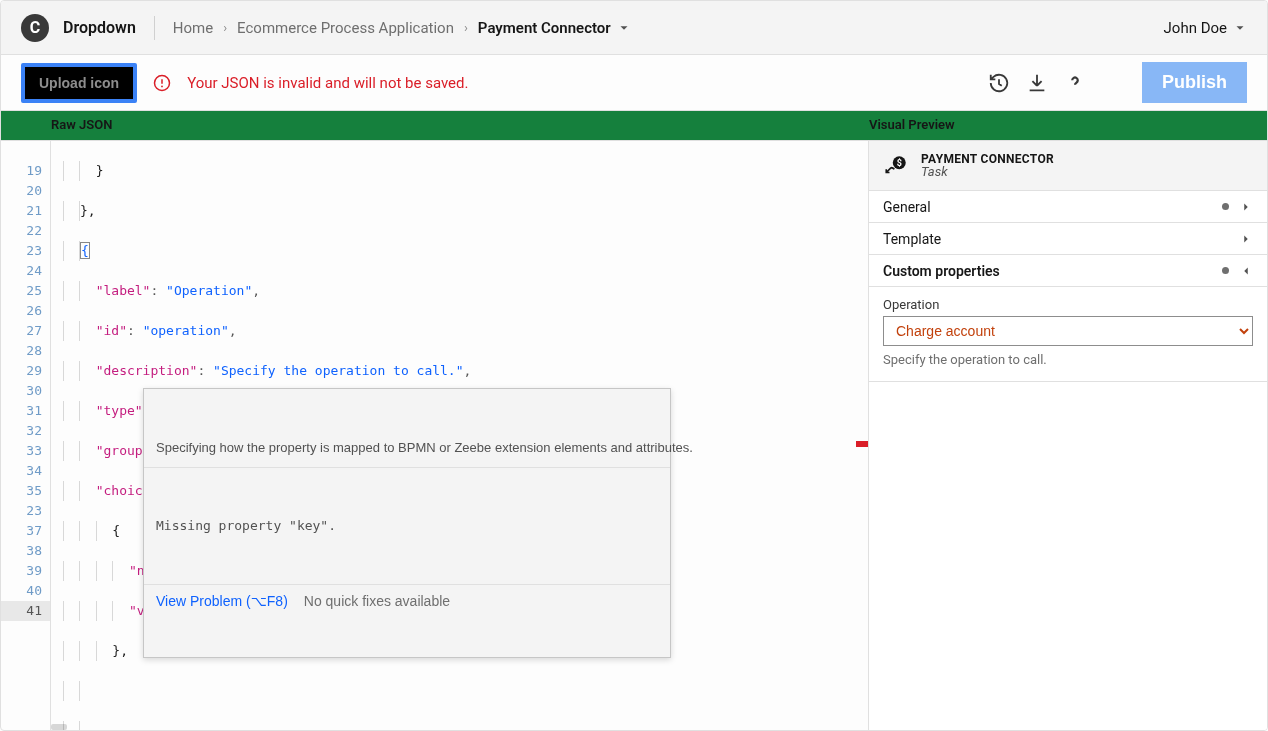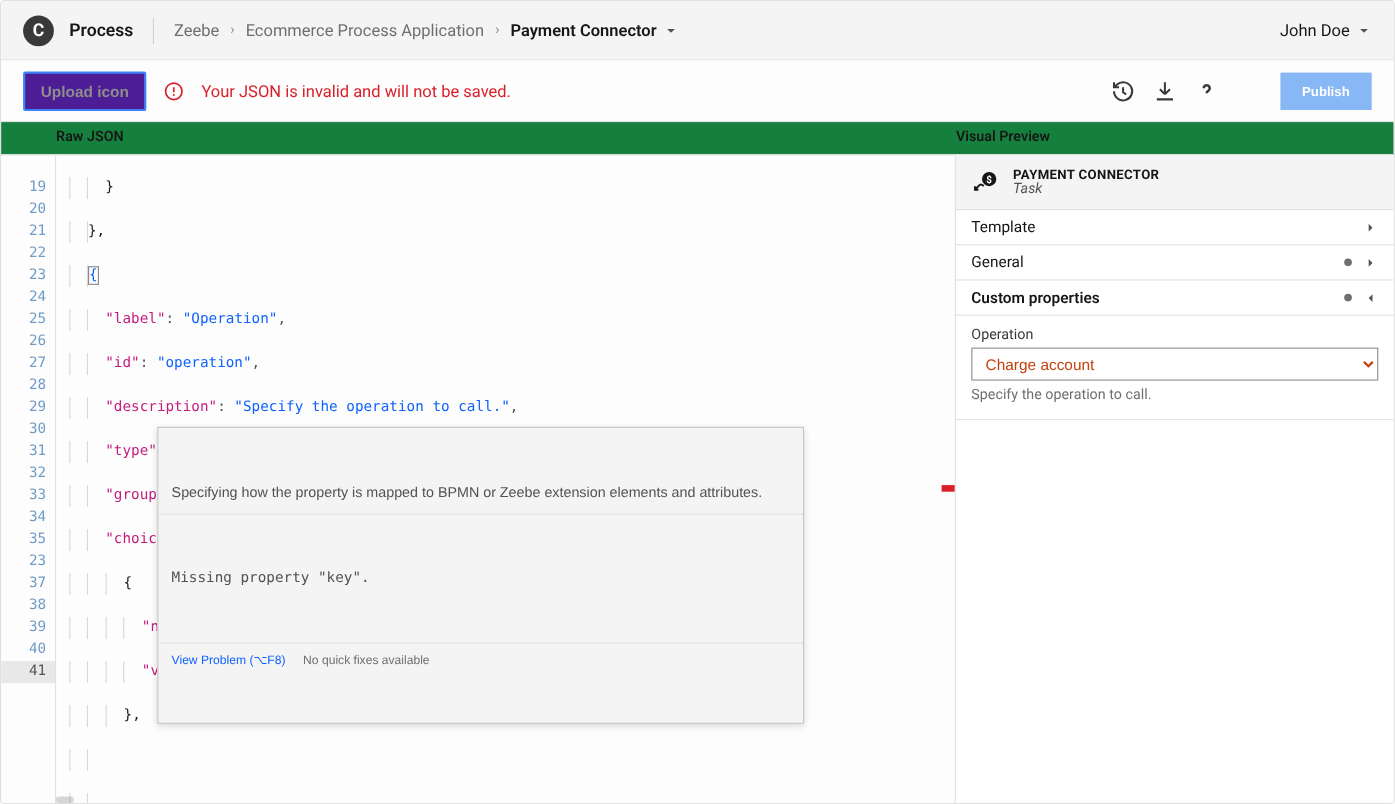--- a/index.html
+++ b/index.html
@@ -12,25 +12,25 @@
   .vdiv { width: 1px; height: 24px; background: #d0d0d0; margin-right: 18px; }
   .crumb { color: #6f6f6f; font-size: 15px; }
   .crumb.current { color: #161616; font-weight: 600; }
   .chev { color: #8d8d8d; margin: 0 10px; font-size: 13px; }
   .crumb-dd { margin-left: 6px; color: #525252;}
   .spacer { flex: 1; }
   .user { font-size: 15px; color: #161616; margin-right: 6px; }
   
   
   .toolbar { display:flex; align-items:center; height:56px; padding: 0 20px; border-bottom: 1px solid #e0e0e0; background: #fdfdfd; gap: 16px; }
-  .btn-upload { padding: 8px 14px; border: 2px solid #3b82f6; background: #4c1d95; color: #8d8d8d; font-weight:600; font-size:14px; border-radius: 2px; cursor: default;}
+  .btn-upload { padding: 8px 14px; border: 4px solid #3b82f6; background: #000000; color: #8d8d8d; font-weight:600; font-size:14px; border-radius: 2px; cursor: default;}
   .alert-icon { width:18px; height:18px; color:#da1e28; flex-shrink:0;}
   .error-msg { color: #da1e28; font-size: 15px;}
   .tb-icon { width: 22px; height: 22px; color: #393939; cursor:pointer; }
-  .btn-publish { padding: 10px 20px; background: #88b7f6; color:#fff; font-weight:600; font-size:12px; border:none; cursor:pointer;margin-left:40px;}
+  .btn-publish { padding: 10px 20px; background: #88b7f6; color:#fff; font-weight:600; font-size:18px; border:none; cursor:pointer;margin-left:40px;}
   
   
   .tabs-row { display:flex; height:30px; border-bottom: 1px solid #e0e0e0; background:#15803d; font-size:13px; font-weight:600; color:#161616; }
   .tabs-row .tab-left { padding: 6px 0 6px 50px; width: 868px; }
   .tabs-row .tab-right { padding: 6px 0 6px 0; }
   
   
   .main { display:flex; height: calc(731px - 54px - 56px - 30px); }
   
   
@@ -39,24 +39,24 @@
   .gutter .hl { background:#e8e8e8; color:#555; margin-right:-8px; padding-right:8px;}
   .code { flex: 1; padding-left: 4px; position:relative; white-space: pre; }
   .code-line { height: 20px; }
   .k { color: #c41d7f; } 
   .s { color: #0f62fe; } 
   .p { color: #565656; } 
   .b { color: #0f62fe; } 
   .guide { border-left: 1px solid #d8d8d8; display:inline-block; height:20px; vertical-align:top;}
   
   
-  .tooltip-box { position:absolute; top:247px; left:92px; width: 588px; background:#f4f4f4; border:1px solid #c6c6c6; box-shadow: 0 2px 6px rgba(0,0,0,0.15); font-family:-apple-system, sans-serif; font-size:13px; z-index:10;}
+  .tooltip-box { position:absolute; top:247px; left:92px; width: 528px; background:#f4f4f4; border:1px solid #c6c6c6; box-shadow: 0 2px 6px rgba(0,0,0,0.15); font-family:-apple-system, sans-serif; font-size:13px; z-index:10;}
   .tooltip-desc { padding: 10px 12px; color:#525252; border-bottom:1px solid #e0e0e0; line-height:1.4;}
   .tooltip-err { padding: 8px 12px; font-family: "SF Mono", Monaco, monospace; color:#525252;}
-  .tooltip-foot { display:flex; align-items:center; gap:16px; padding: 6px 12px; border-top:1px solid #e0e0e0; font-size:11px;}
+  .tooltip-foot { display:flex; align-items:center; gap:16px; padding: 6px 12px; border-top:1px solid #e0e0e0; font-size:14px;}
   .tooltip-link { color:#0f62fe; cursor:pointer;}
   .tooltip-hint { color:#6f6f6f;}
   
   
   .ruler-mark { position:absolute; right:0; top:300px; width:12px; height:6px; background:#da1e28;}
   
   
   .hscroll-thumb { position:absolute; bottom:2px; left:50px; width:16px; height:6px; background: rgba(0,0,0,0.15); border-radius:2px;}
   
   
@@ -74,23 +74,23 @@
   .acc-body { padding: 10px 14px 14px; border-bottom: 1px solid #e0e0e0;}
   .form-label { font-size:13px; color:#393939; margin-bottom:4px; display:block;}
   select.form-select { width:100%; height:30px; padding: 4px 8px; border:1px solid #8d8d8d; background:#fff; font-size:14px; color:#c2410c;}
   .form-help { font-size:13px; color:#6f6f6f; margin-top:6px;}
 </style>
 </head>
 <body>
 
 <div class="header">
   <div class="logo-circle">C</div>
-  <span class="app-name">Process</span>
+  <span class="app-name">Dropdown</span>
   <span class="vdiv"></span>
-  <span class="crumb">Zeebe</span>
+  <span class="crumb">Home</span>
   <span class="chev">›</span>
   <span class="crumb">Ecommerce Process Application</span>
   <span class="chev">›</span>
   <span class="crumb current">Payment Connector</span>
   <svg class="crumb-dd" width="14" height="14" viewBox="0 0 16 16">
       <path fill="currentColor" d="M4 6l4 4 4-4z"></path>
     </svg>
   <div class="spacer"></div>
   <span class="user">John Doe</span>
   <svg width="14" height="14" viewBox="0 0 16 16">
@@ -201,29 +201,29 @@
           <text x="20" y="16" text-anchor="middle" fill="#fff" font-size="11" font-weight="bold">$</text>
           <path fill="none" stroke="#161616" stroke-width="2" d="M10 18 l-6 6 m0-4 v4 h4 M14 20 a6 6 0 0 0 -4 -2"></path>
         </svg>
       <div>
         <div class="pv-title">PAYMENT CONNECTOR</div>
         <div class="pv-sub">Task</div>
       </div>
     </div>
 
     <div class="acc-row">
-      <span>Template</span>
-      <svg class="chev-icon" viewBox="0 0 16 16" style="margin-left:auto">
-          <path fill="currentColor" d="M6 4l4 4-4 4z"></path>
-        </svg>
-    </div>
-    <div class="acc-row">
       <span>General</span>
       <span class="dot"></span>
       <svg class="chev-icon" viewBox="0 0 16 16">
+          <path fill="currentColor" d="M6 4l4 4-4 4z"></path>
+        </svg>
+    </div>
+    <div class="acc-row">
+      <span>Template</span>
+      <svg class="chev-icon" viewBox="0 0 16 16" style="margin-left:auto">
           <path fill="currentColor" d="M6 4l4 4-4 4z"></path>
         </svg>
     </div>
     <div class="acc-row open">
       <span style="font-weight:600">Custom properties</span>
       <span class="dot"></span>
       <svg class="chev-icon" viewBox="0 0 16 16">
           <path fill="currentColor" d="M4 6l4 4 4-4z"></path>
         </svg>
     </div>

